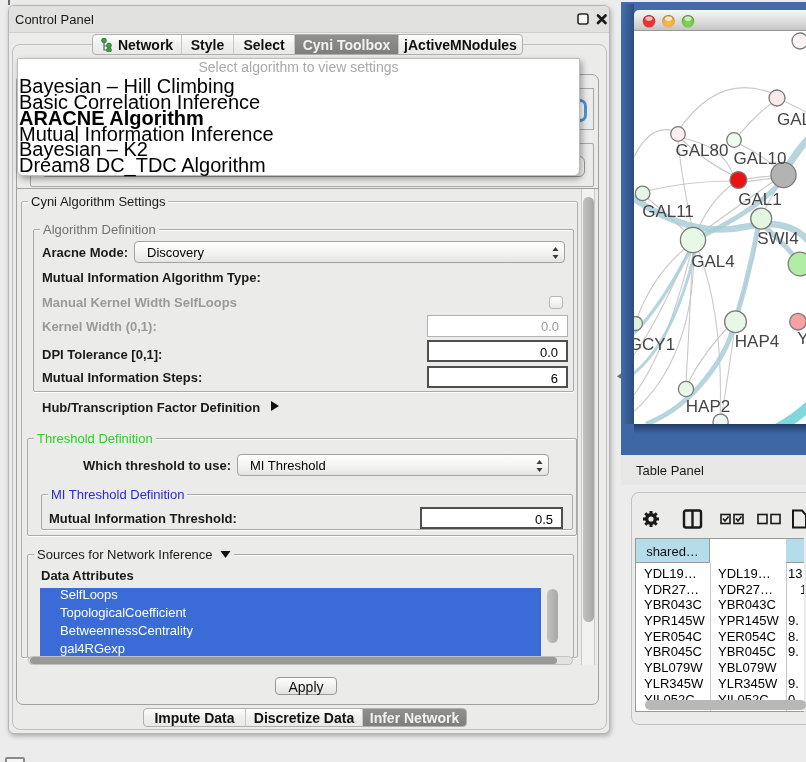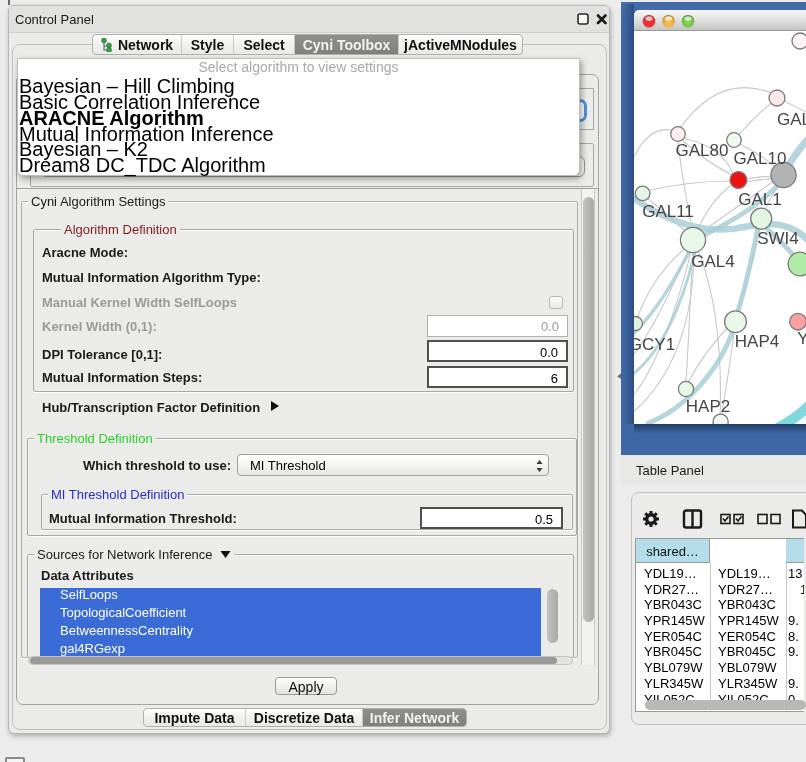--- a/index.html
+++ b/index.html
@@ -126,23 +126,29 @@
   <div class="abs" style="left:40px;top:156px;width:545px;height:21px;border:1px solid #9a9a98;border-radius:6px;background:#fafaf8;"></div>
 
   <div class="vsb-track" style="left:581px;top:189px;width:14px;height:476px;"></div>
   <div class="vsb-thumb" style="left:582.5px;top:197px;width:11px;height:425px;"></div>
 
   <div class="group" style="left:21px;top:201px;width:557px;height:457px;border-color:#b0b0ae;">
     <span class="gtitle" style="left:6px;color:#1a1a1a;">Cyni Algorithm Settings</span>
   </div>
 
   <div class="group" style="left:33px;top:229px;width:541px;height:163px;">
-    <span class="gtitle" style="left:6px;color:#7f1d1d;margin-left:21px;">Algorithm Definition</span>
+    <span class="gtitle" style="left:6px;color:#737373;">Algorithm Definition</span>
   </div>
   <div class="lbl" style="left:42px;top:245px;">Aracne Mode:</div>
+  <div class="combo" style="left:134px;top:241px;width:431px;">
+    <span class="cv">Discovery</span>
+    <svg class="ar" viewBox="0 0 9 18">
+        <path d="M4.5 3 L7.5 7 L1.5 7 Z M4.5 15 L7.5 11 L1.5 11 Z" fill="#3a3a3a"></path>
+      </svg>
+  </div>
   <div class="lbl" style="left:42px;top:270px;">Mutual Information Algorithm Type:</div>
   <div class="lbl dis" style="left:42px;top:295px;">Manual Kernel Width SelfLoops</div>
   <div class="abs" style="left:549px;top:296px;width:14px;height:13px;border:1px solid #b8b8b6;border-radius:3px;background:linear-gradient(#fdfdfd,#e8e8e6);"></div>
   <div class="lbl dis" style="left:42px;top:319px;">Kernel Width (0,1):</div>
   <div class="tfield dis" style="left:427px;top:315px;width:141px;">0.0</div>
   <div class="lbl" style="left:42px;top:347px;">DPI Tolerance [0,1]:</div>
   <div class="tfield en" style="left:427px;top:340px;width:141px;">0.0</div>
   <div class="lbl" style="left:42px;top:370px;">Mutual Information Steps:</div>
   <div class="tfield en" style="left:427px;top:366px;width:141px;">6</div>
 

